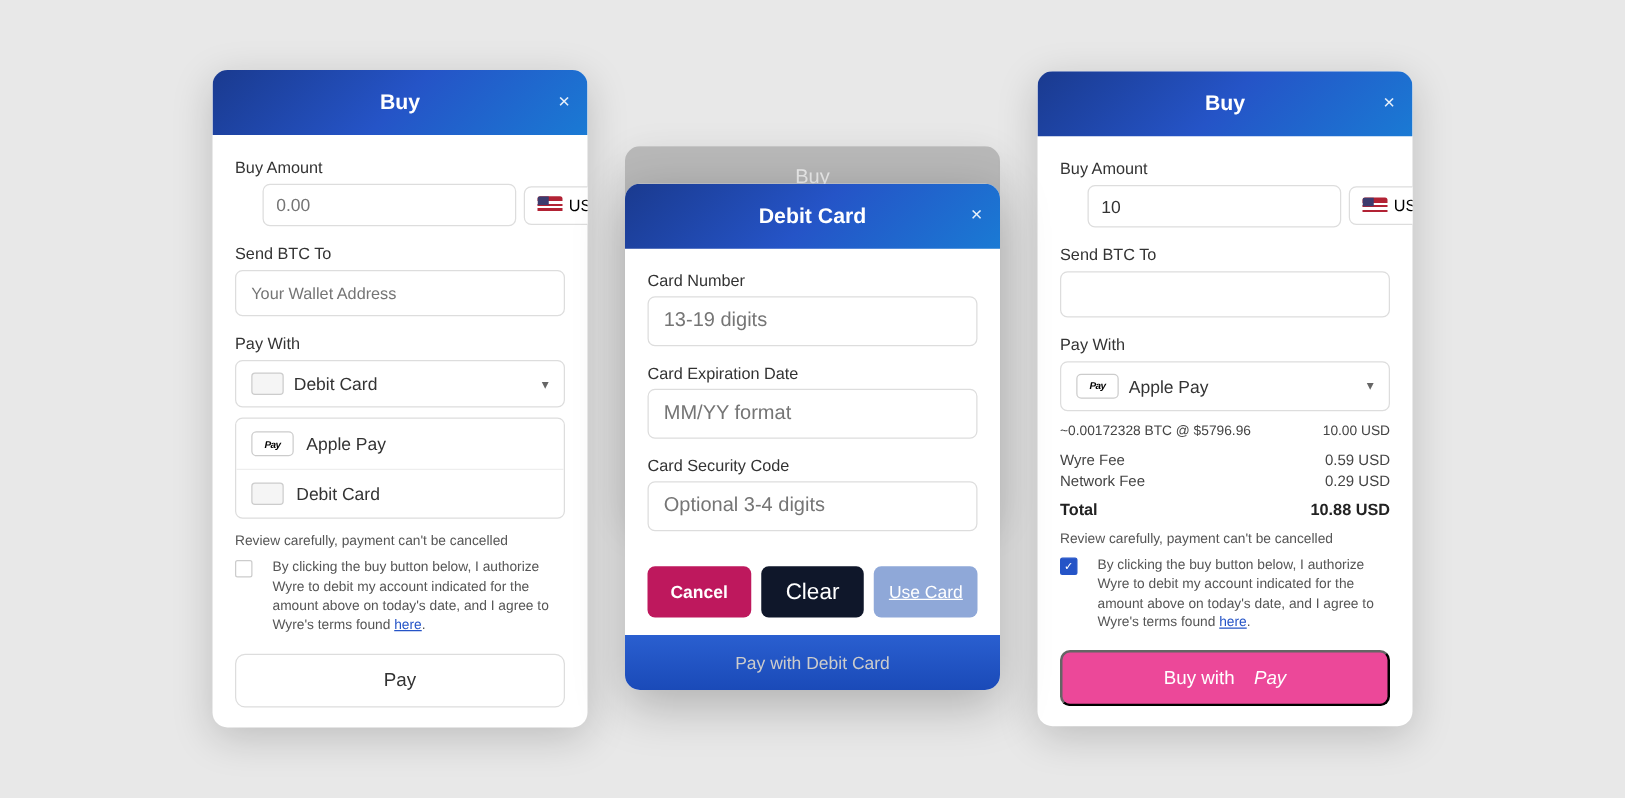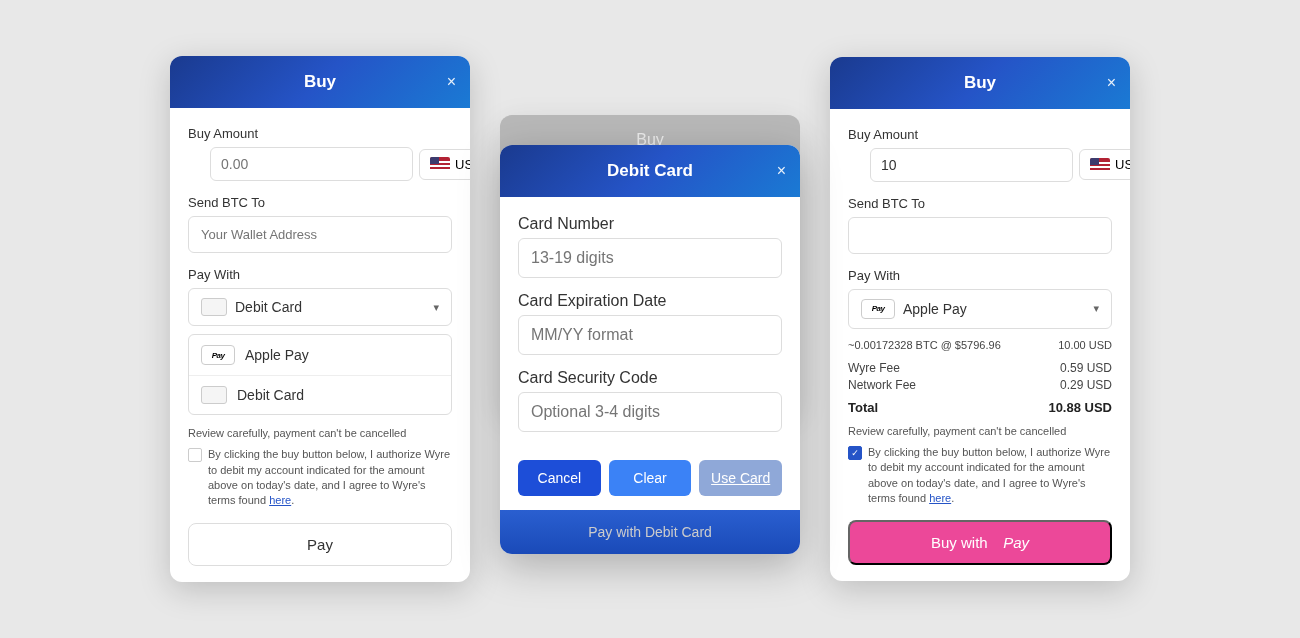--- a/index.html
+++ b/index.html
@@ -189,21 +189,21 @@
 
     
     .review-text {
       font-size: 11px;
       color: #555;
       margin-bottom: 8px;
     }
     .checkbox-row {
       display: flex;
       align-items: flex-start;
-      gap: 6px;
+      gap: 16px;
       margin-bottom: 14px;
     }
     .checkbox {
       width: 14px;
       height: 14px;
       border: 1px solid #ccc;
       border-radius: 2px;
       margin-top: 1px;
       flex-shrink: 0;
       background: #fff;
@@ -319,21 +319,21 @@
       font-size: 17px;
       font-weight: 600;
     }
     .modal-body {
       padding: 18px 18px 0;
     }
     .modal-input-group {
       margin-bottom: 14px;
     }
     .modal-input-label {
-      font-size: 16px;
+      font-size: 13px;
       color: #333;
       font-weight: 500;
       margin-bottom: 5px;
     }
     .modal-input {
       width: 100%;
       border: 1px solid #ddd;
       border-radius: 6px;
       padding: 10px 12px;
       font-size: 16px;
@@ -341,36 +341,36 @@
       outline: none;
     }
     .modal-buttons {
       display: flex;
       gap: 8px;
       padding: 14px 18px 0;
     }
     .btn-cancel {
       flex: 1;
       padding: 10px;
-      background: #1d4ed8;
+      background: #be185d;
       border: none;
       border-radius: 6px;
       color: #fff;
       font-size: 14px;
-      font-weight: 400;
+      font-weight: 700;
       cursor: pointer;
     }
     .btn-clear {
       flex: 1;
       padding: 10px;
-      background: #3b82f6;
+      background: #0f172a;
       border: none;
       border-radius: 6px;
       color: #fff;
-      font-size: 14px;
+      font-size: 18px;
       font-weight: 500;
       cursor: pointer;
     }
     .btn-usecard {
       flex: 1;
       padding: 10px;
       background: #8fa8d8;
       border: none;
       border-radius: 6px;
       color: #fff;

